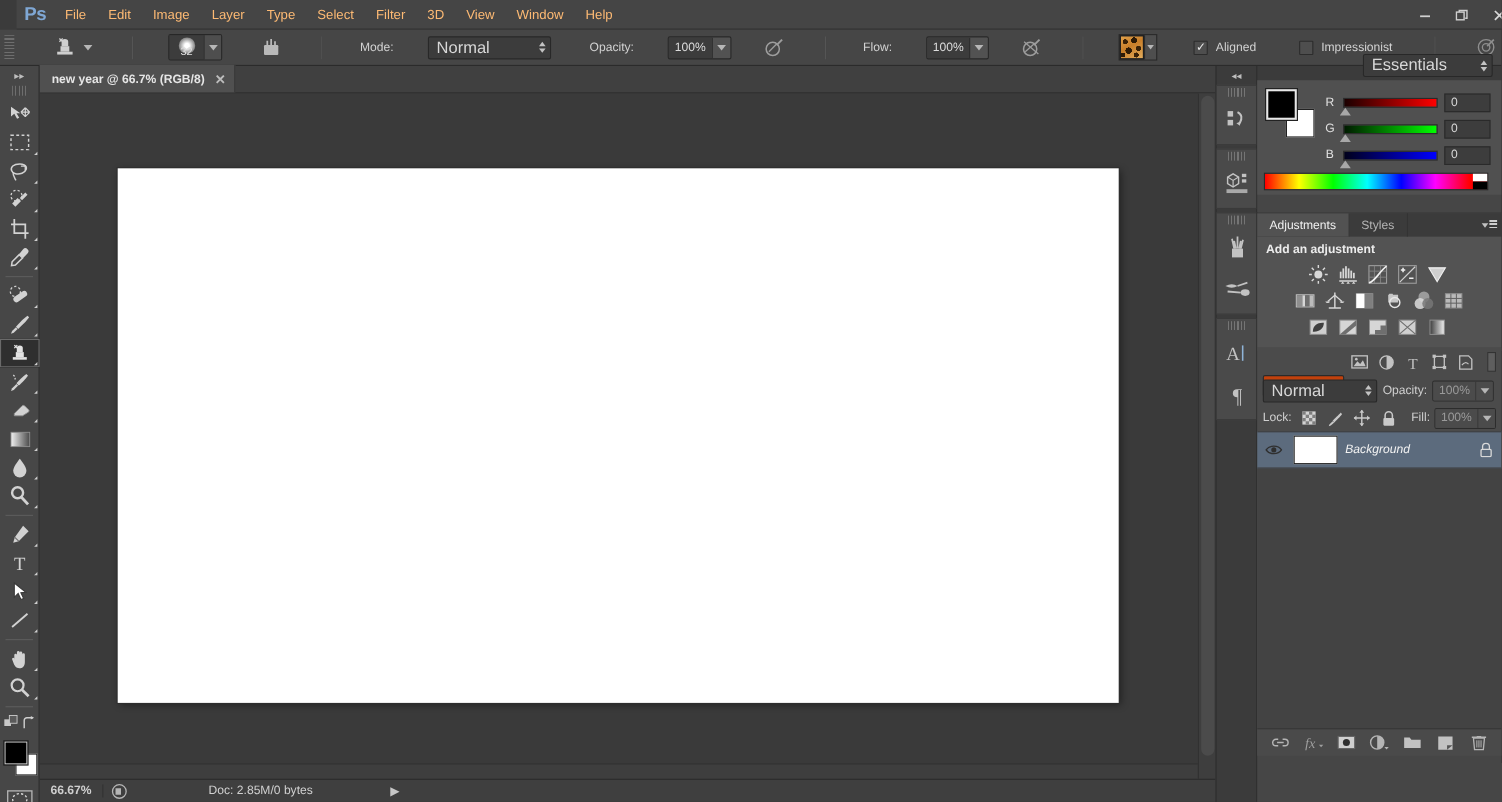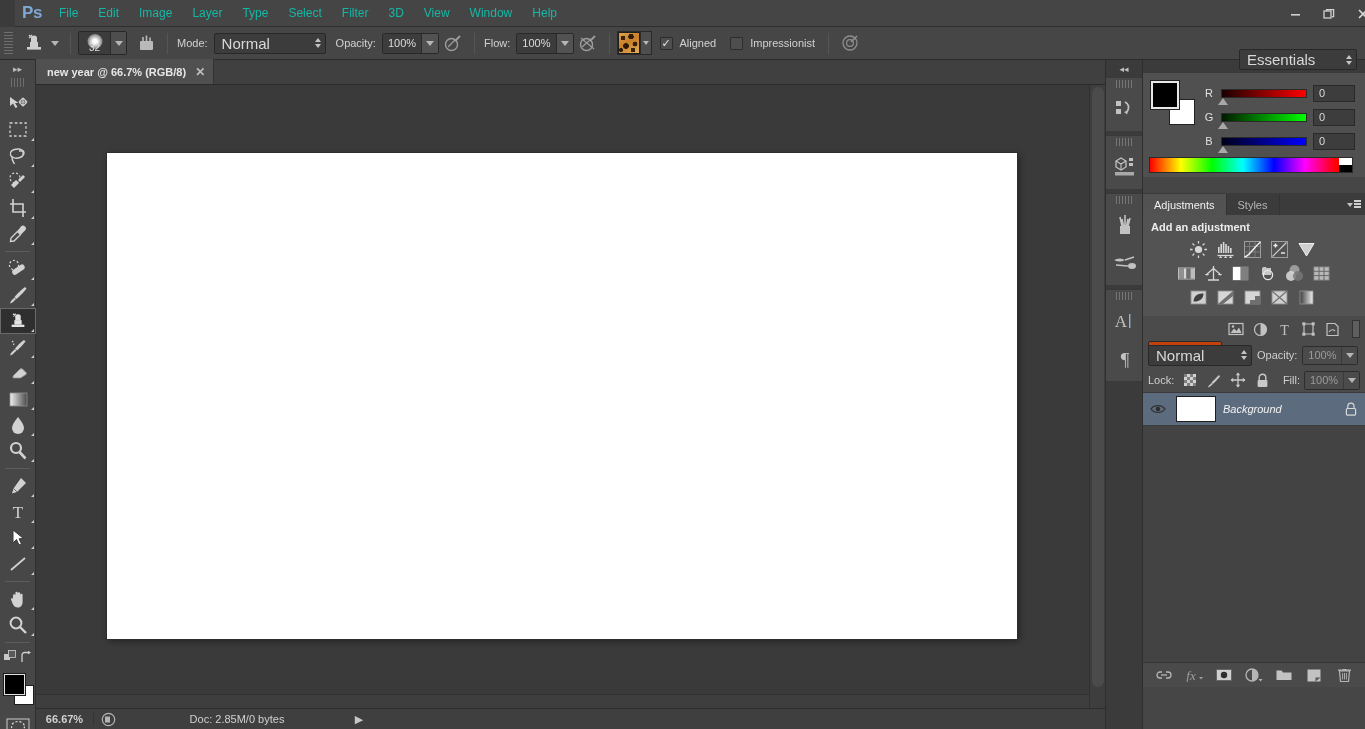--- a/index.html
+++ b/index.html
@@ -18,34 +18,34 @@
   .menubar {
     position: absolute; top: 0; left: 15px; width: 1365px; height: 27px;
     background: #454545; display: flex; align-items: center;
     border-bottom: 1px solid #2e2e2e;
   }
   .ps-logo {
     width: 34px; height: 27px; display: flex; align-items: center; justify-content: center;
     color: #7fa7d4; font-weight: bold; font-size: 17px; letter-spacing: -0.5px;
   }
   .menu-item {
-    padding: 0 10px; height: 27px; line-height: 27px; font-size: 12px; color: #14b8a6;
+    padding: 0 10px; height: 27px; line-height: 27px; font-size: 12px; color: #fdba74;
     cursor: default;
   }
   .winctrl { position: absolute; right: 0; top: 0; height: 27px; display: flex; }
   .winbtn {
     width: 34px; height: 27px; display: flex; align-items: center; justify-content: center;
     color: #cfcfcf; font-size: 12px;
   }
 
   
   .optionsbar {
     position: absolute; top: 27px; left: 0; width: 1365px; height: 33px;
     background: #464646; display: flex; align-items: center;
-    border-bottom: 1px solid #2b2b2b; padding-left: 2px;
+    border-bottom: 1px solid #2b2b2b; padding-left: 2px; justify-content: space-between;
   }
   .grip {
     width: 9px; height: 22px; margin: 0 4px 0 2px;
     background: repeating-linear-gradient(to bottom, #6e6e6e 0px, #6e6e6e 1px, transparent 1px, transparent 3px);
   }
   .ob-sep { width: 1px; height: 21px; background: #3a3a3a; border-right: 1px solid #555; margin: 0 7px; }
   .tool-preview {
     display: flex; align-items: center; gap: 4px; padding: 0 4px;
   }
   .tool-icon-box {

